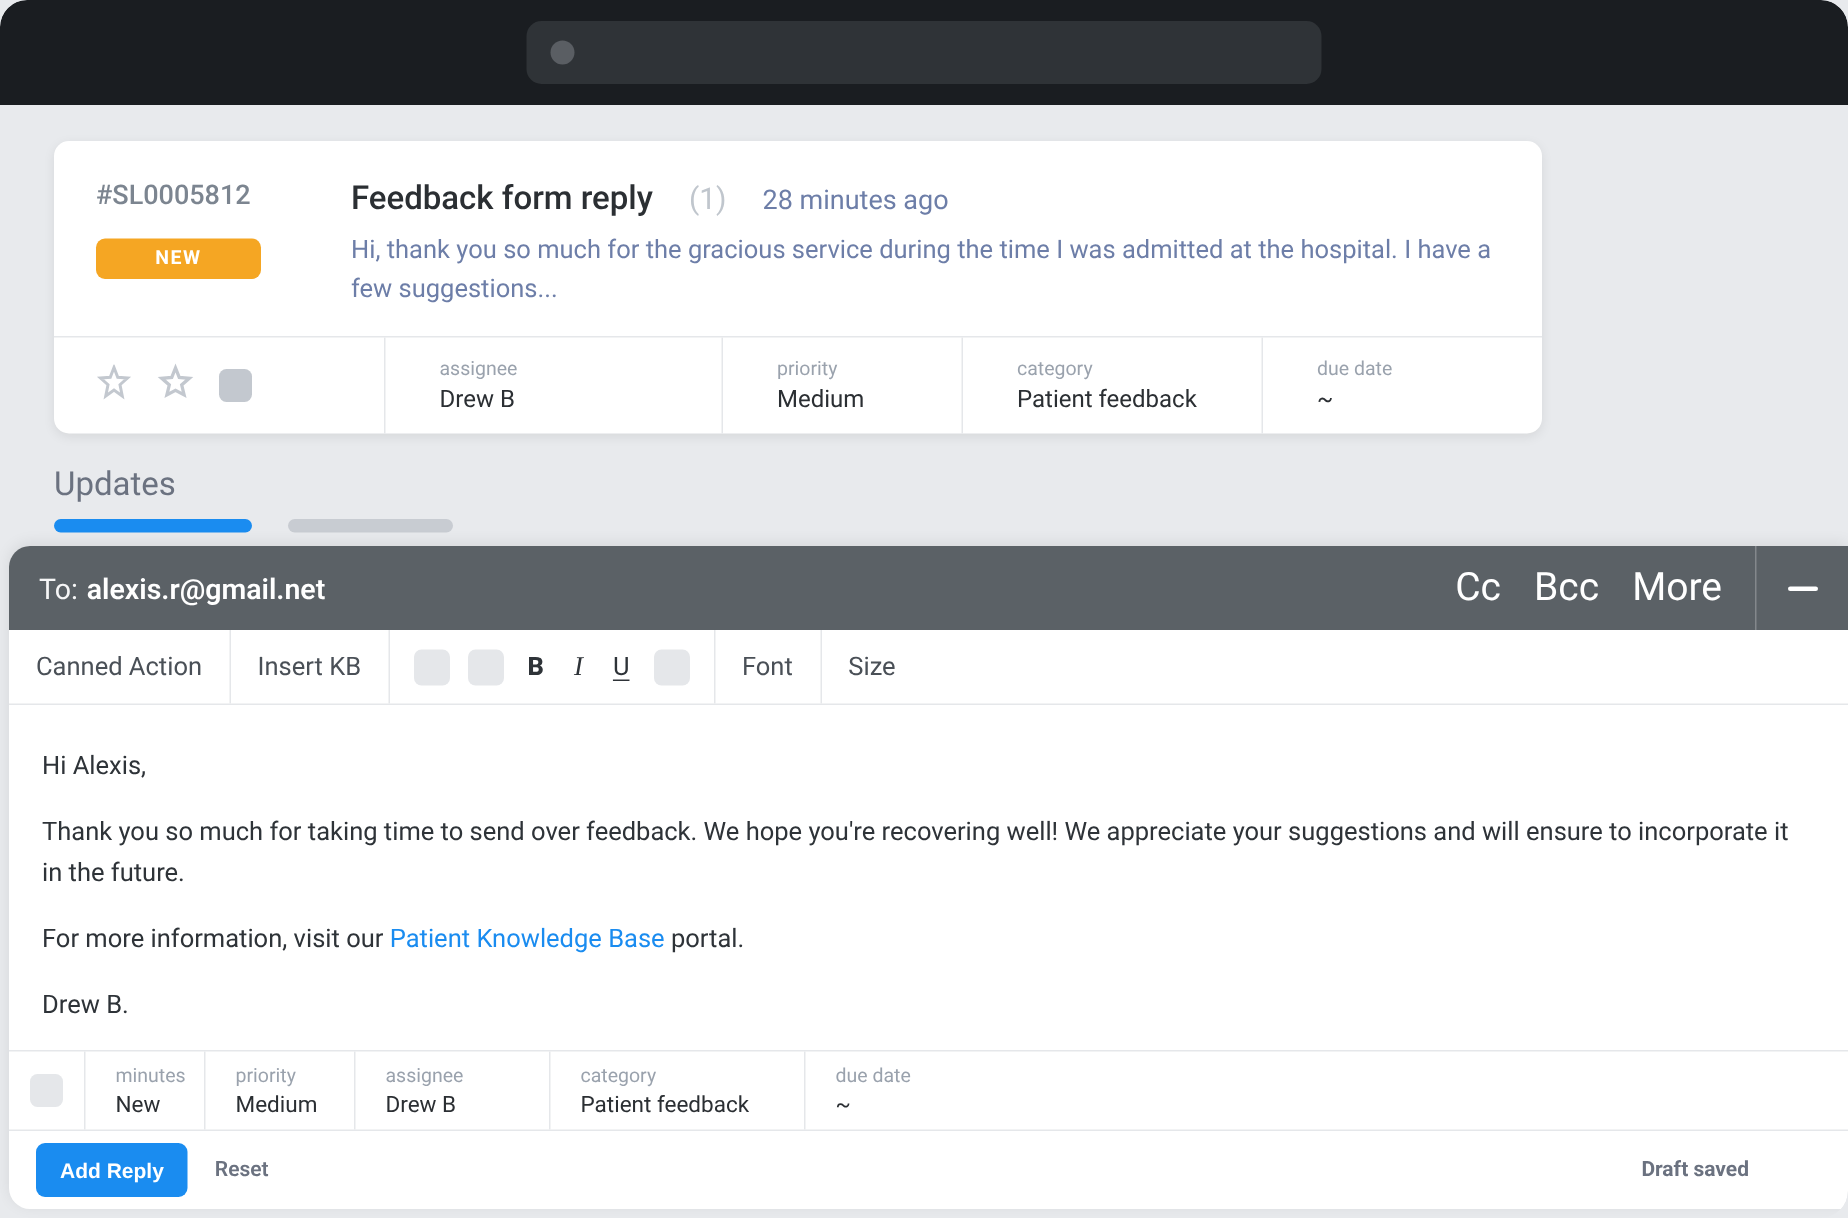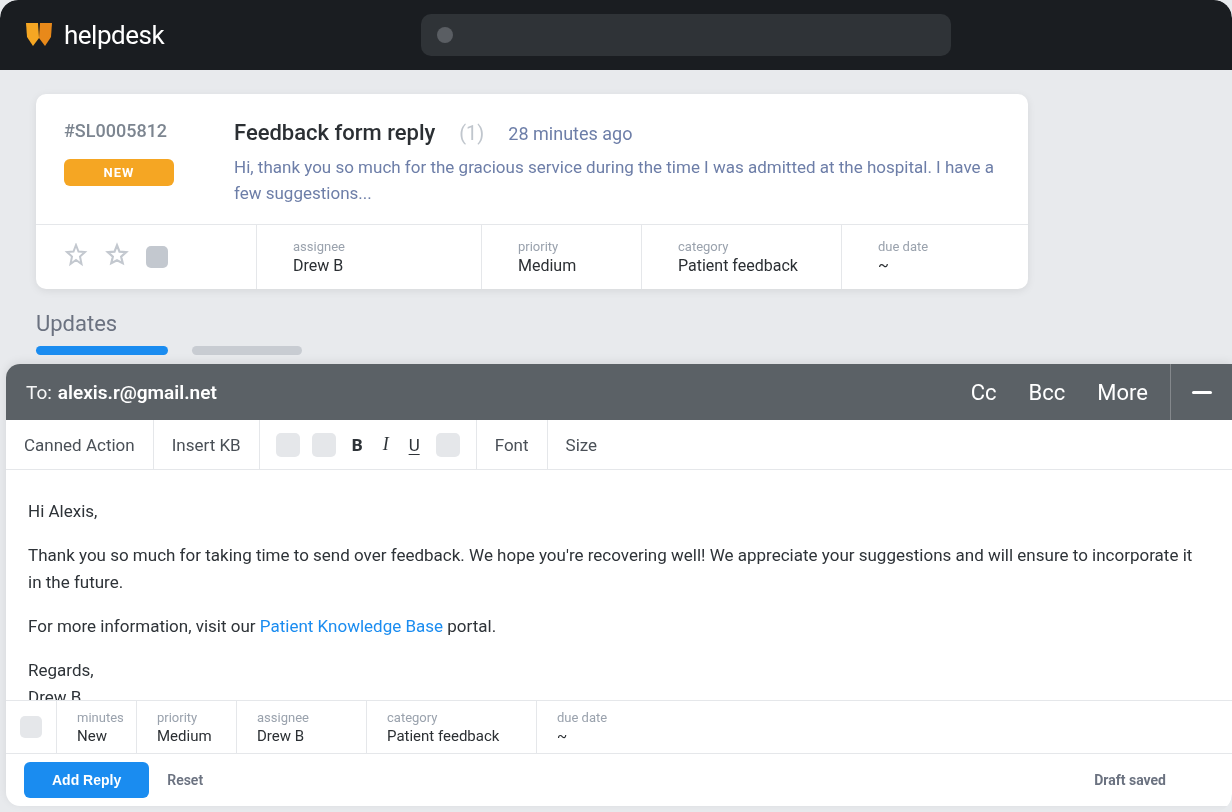--- a/index.html
+++ b/index.html
@@ -182,21 +182,21 @@
     color: #fff;
     height: 56px;
     display: flex;
     align-items: center;
     padding: 0 20px;
     font-size: 19px;
   }
   .to-label { font-weight: 400; opacity: 0.95; margin-right: 6px; }
   .to-value { font-weight: 600; }
   .compose-header .spacer { flex: 1; }
-  .hdr-link { margin-left: 32px; font-size: 22px; cursor: pointer; }
+  .hdr-link { margin-left: 22px; font-size: 26px; cursor: pointer; }
   .minimize {
     width: 62px;
     height: 56px;
     border-left: 1px solid rgba(255,255,255,0.25);
     display: flex;
     align-items: center;
     justify-content: center;
     margin-left: 22px;
     margin-right: -20px;
   }
@@ -278,21 +278,21 @@
     height: 52px;
     display: flex;
     align-items: center;
     padding: 0 18px;
   }
   .btn-primary {
     background: #1a8cf0;
     color: #fff;
     font-size: 14px;
     font-weight: 700;
-    padding: 10px 28px;
+    padding: 10px 16px;
     border-radius: 6px;
     border: none;
     cursor: pointer;
   }
   .btn-reset {
     margin-left: 18px;
     color: #6b7280;
     font-size: 14px;
     font-weight: 600;
     cursor: pointer;
@@ -304,29 +304,20 @@
     font-weight: 700;
     margin-right: 48px;
   }
 </style>
 </head>
 <body>
 
 <div class="app">
 
   <div class="topbar">
-    <div class="logo-wrap">
-      <span class="logo-icon">
-        <svg width="30" height="30" viewBox="0 0 30 30">
-          <path d="M2 3 L14 3 L15 18 L9 26 L3 17 Z" fill="#f5a623"></path>
-          <path d="M16 3 L28 3 L27 17 L21 26 L15 18 Z" fill="#e8891a"></path>
-        </svg>
-      </span>
-      <span class="brand">helpdesk</span>
-    </div>
     <div class="search">
       <div class="search-dot"></div>
     </div>
   </div>
 
   <div class="ticket-card">
     <div class="ticket-top">
       <div class="ticket-left">
         <div class="ticket-id">#SL0005812</div>
         <div class="badge-new">NEW</div>
@@ -408,21 +399,20 @@
       <div class="tb-cell">Font</div>
       <div class="tb-cell nobr">Size</div>
     </div>
 
     <div class="editor">
       <p>Hi Alexis,</p>
       <p>Thank you so much for taking time to send over feedback. We hope you're recovering well! We appreciate your suggestions and will ensure to incorporate it in the future.</p>
       <p>
         <span>For more information, visit our </span><a href="#">Patient Knowledge Base</a><span> portal.</span>
       </p>
-      <p style="margin-bottom:0">Regards,</p>
       <p>Drew B.</p>
     </div>
 
     <div class="reply-meta">
       <div class="check">
         <div class="check-box"></div>
       </div>
       <div class="rm-cell" style="width:80px">
         <div class="meta-label">minutes</div>
         <div class="meta-value">New</div>

